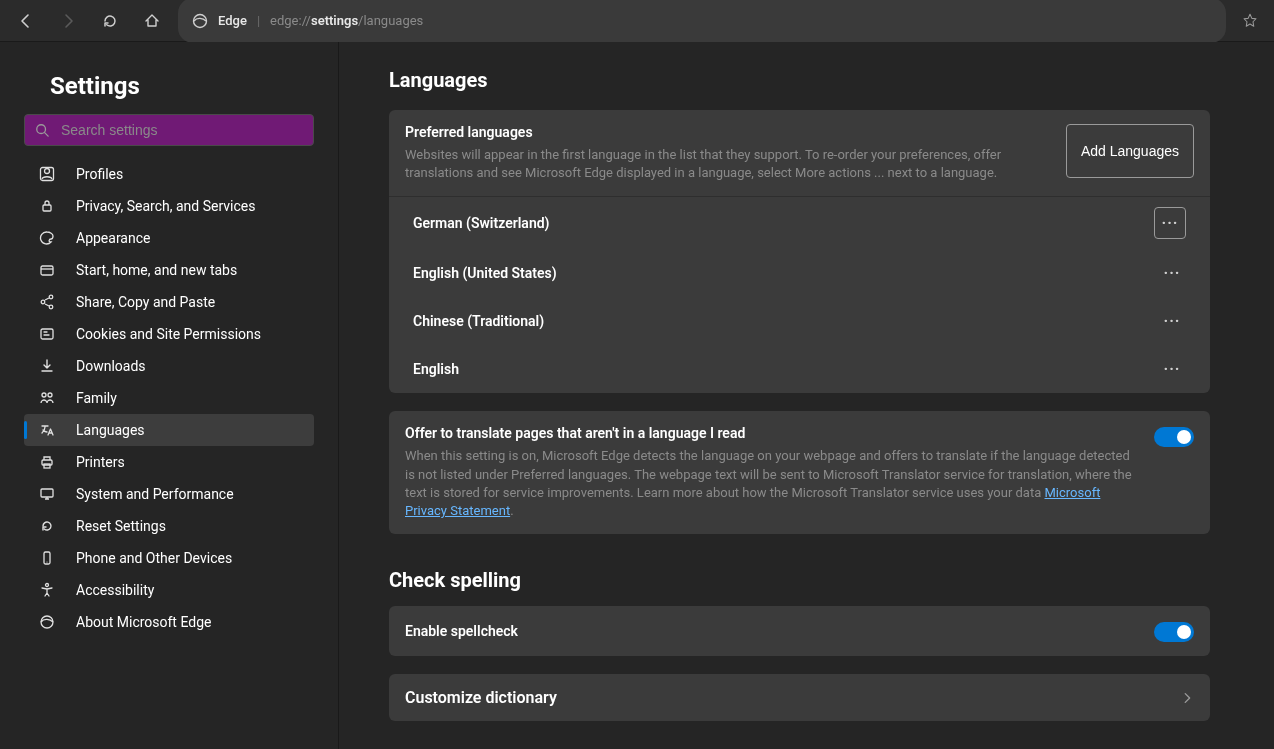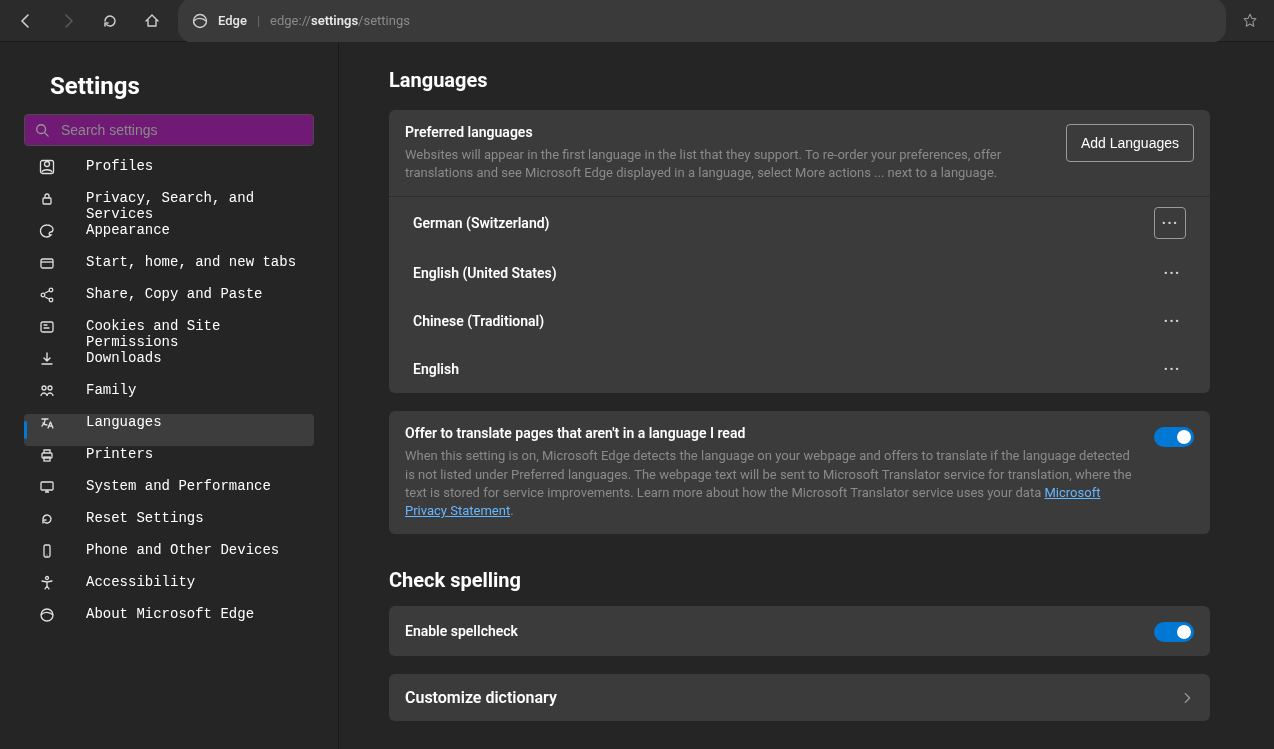--- a/index.html
+++ b/index.html
@@ -94,28 +94,27 @@
     padding: 0 10px;
     gap:10px;
   }
   .search-wrap input {
     flex:1; background:transparent;border:none;outline:none;
     color: var(--text); font-size:14px;
   }
   .search-wrap input::placeholder { color:#8a8a8a; }
   .nav { list-style:none; margin:6px 0 0 0; padding:0; }
   .nav li {
-    display:flex;align-items:flex-start;
+    display:flex;align-items:center;
     height: 32px;
     padding: 0 10px 0 14px;
-    gap: 30px;
+    gap: 20px;
     font-size: 14px;
     border-radius: 4px;
     position:relative;
-    font-family:Liberation Mono, monospace;
   }
   .nav li .ic { width:18px;height:18px;display:flex;align-items:center;justify-content:center;color:#e0e0e0;flex-shrink:0;}
   .nav li.selected {
     background: var(--selected-item);
   }
   .nav li.selected::before {
     content:""; position:absolute; left:0; top:7px; bottom:7px; width:3px;
     background: var(--accent); border-radius: 2px;
   }
 
@@ -143,21 +142,21 @@
     gap:16px;
   }
   .pref-head .txt { flex:1; }
   .pref-head .title { font-weight:600; font-size:14px; margin-bottom:6px; }
   .pref-head .desc { font-size:13px; color: var(--text-dim); line-height:1.4; }
   .add-btn {
     align-self: flex-start;
     border:1px solid #9a9a9a;
     background: transparent;
     color:#fff;
-    padding: 10px 14px;
+    padding: 18px 14px;
     border-radius:4px;
     font-size:14px;
     font-weight:500;
     white-space:nowrap;
   }
   .lang-list {}
   .lang-row {
     display:flex;align-items:center;justify-content:space-between;
     padding: 10px 24px;
     font-size:14px;
@@ -227,21 +226,21 @@
   <div class="addr">
     <span class="addr-edge-icon">
       <svg width="16" height="16" viewBox="0 0 16 16">
           <circle cx="8" cy="8" r="6.5" stroke="#cfcfcf" stroke-width="1.4" fill="none"></circle>
           <path d="M2 8c3-4 9-3 12 0" stroke="#cfcfcf" stroke-width="1.4" fill="none"></path>
         </svg>
     </span>
     <span class="addr-name">Edge</span>
     <span class="addr-sep">|</span>
     <span class="addr-url">
-      <span class="weak">edge://</span><span class="strong">settings</span><span class="weak">/settings</span>
+      <span class="weak">edge://</span><span class="strong">settings</span><span class="weak">/languages</span>
     </span>
   </div>
   <div class="fav-icon">
     <svg width="18" height="18" viewBox="0 0 24 24">
         <path d="M12 3l2.5 5.5L20 9l-4 4 1 6-5-3-5 3 1-6-4-4 5.5-.5z" stroke="currentColor" stroke-width="1.4" fill="none" stroke-linejoin="round"></path>
       </svg>
   </div>
 </div>
 
 <div class="body-split">

